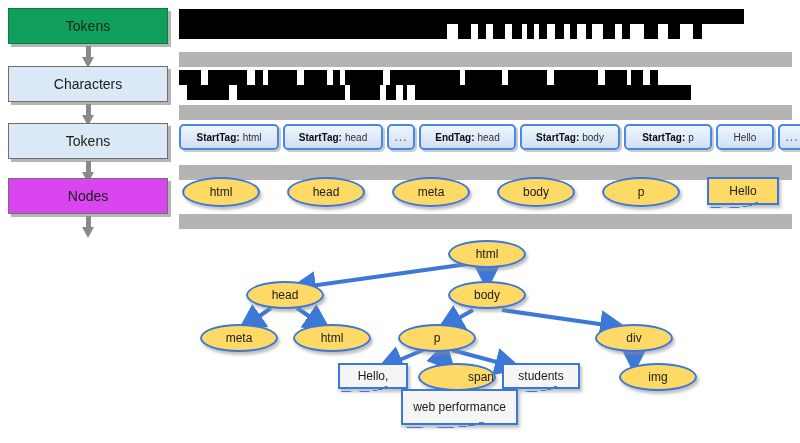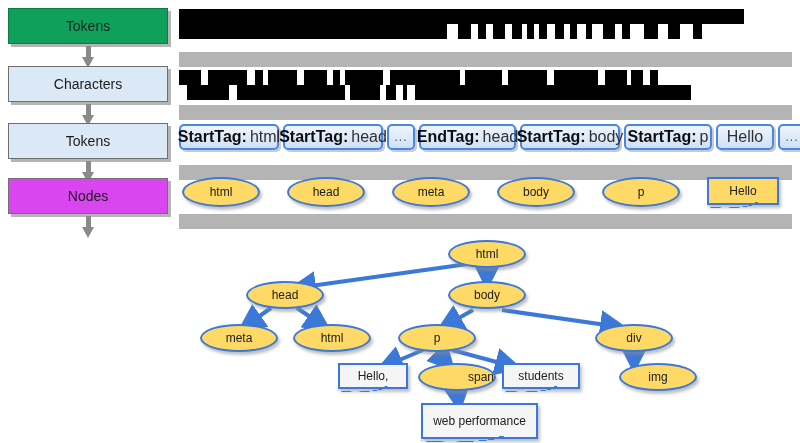--- a/index.html
+++ b/index.html
@@ -95,21 +95,21 @@
     position: absolute;
     top: 124px;
     height: 26px;
     box-sizing: border-box;
     border: 2px solid #4a86e8;
     border-radius: 5px;
     background: linear-gradient(#eff5fc, #cfe0f4);
     display: flex;
     align-items: center;
     justify-content: center;
-    font-size: 16px;
+    font-size: 10px;
     color: #303030;
     white-space: nowrap;
     box-shadow: 2px 2px 0 rgba(150,150,150,0.5);
   }
   .token b { color: #0d0d0d; margin-right: 3px; }
   .token.ellipsis { font-size: 12px; letter-spacing: 1px; color: #555; }
 
   
   .node {
     position: absolute;
@@ -352,17 +352,17 @@
     <div class="node shadow" style="left:243px; top:363px; width:78px; height:28px;justify-content:flex-end;">
       <span>span</span>
     </div>
     <div class="textnode white shadow" style="left:327px; top:363px; width:78px; height:26px;">
       <span>students</span>
     </div>
     <div class="node shadow" style="left:444px; top:363px; width:78px; height:28px;">
       <span>img</span>
     </div>
 
-    <div class="textnode white shadow" style="left:226px; top:403px; width:117px; height:36px;margin-left:20px;">
+    <div class="textnode white shadow" style="left:226px; top:389px; width:117px; height:36px;">
       <span>web performance</span>
     </div>
   </div>
 </div>
 
 </body></html>

